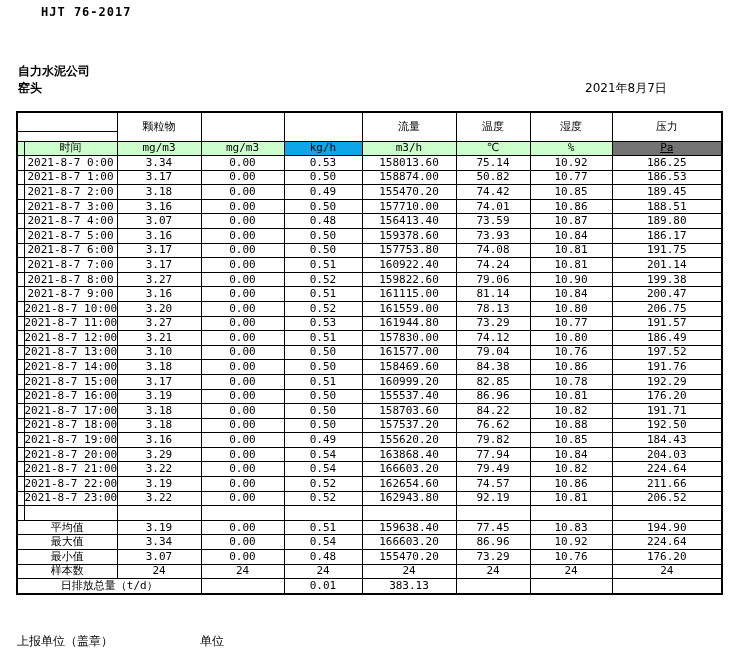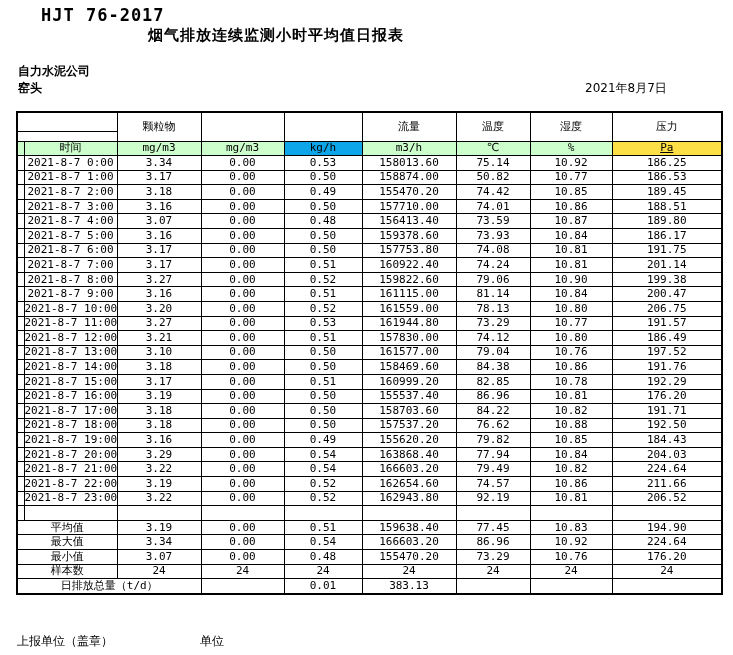--- a/index.html
+++ b/index.html
@@ -1,18 +1,18 @@
 <!DOCTYPE html>
 <html><head>
 <meta charset="utf-8">
 <style>
   html,body{margin:0;padding:0;background:#fff;}
   .page{position:relative;width:733px;height:655px;background:#ffffff;overflow:hidden;
         font-family:"DejaVu Sans",sans-serif;color:#000;}
-  .std{position:absolute;left:14px;top:5px;font-size:17px;font-weight:bold;
+  .std{position:absolute;left:14px;top:5px;font-size:12px;font-weight:bold;
        font-family:"DejaVu Sans Mono",monospace;letter-spacing:1px;padding-left:27px;}
   .title{position:absolute;left:148px;top:26px;font-size:15px;font-weight:bold;letter-spacing:1px;}
   .company{position:absolute;left:18px;top:63px;font-size:12px;font-weight:bold;}
   .loc{position:absolute;left:18px;top:80px;font-size:12px;font-weight:bold;}
   .date{position:absolute;left:585px;top:80px;font-size:12px;}
   table.report{position:absolute;left:16px;top:111px;width:707px;border-collapse:collapse;
         border:2px solid #000;table-layout:fixed;padding-left:12px;}
   table.report td{border:1px solid #000;text-align:center;padding:0;overflow:hidden;
         white-space:nowrap;font-size:11px;line-height:1.1;
         font-family:"DejaVu Sans Mono","DejaVu Sans",monospace;vertical-align:middle;}
@@ -25,21 +25,20 @@
   td.left{text-align:left;padding-left:2px;margin-top:8px;}
   .note{position:absolute;left:17px;top:612px;font-size:12px;}
   .foot1{position:absolute;left:17px;top:633px;font-size:12px;}
   .foot2{position:absolute;left:200px;top:633px;font-size:12px;}
 </style>
 </head>
 <body>
 
 <div class="page">
   <div class="std">HJT  76-2017</div>
-  <div class="title">烟气排放连续监测小时平均值日报表</div>
   <div class="company">自力水泥公司</div>
   <div class="loc">窑头</div>
   <div class="date">2021年8月7日</div>
 
   <table class="report">
     <colgroup>
       <col style="width:7px">
         <col style="width:93px">
         <col style="width:84px">
       <col style="width:83px">
@@ -65,21 +64,21 @@
         </tr>
         <tr class="rowU">
           <td class="g" style="background: rgb(204, 255, 204);"></td>
           <td class="g cn" style="background: rgb(204, 255, 204);">时间</td>
           <td class="g" style="background: rgb(204, 255, 204);">mg/m3</td>
           <td class="g" style="background: rgb(204, 255, 204);">mg/m3</td>
           <td class="g" style="background: #0ea5e9;">kg/h</td>
           <td class="g" style="background: rgb(204, 255, 204);">m3/h</td>
           <td class="g" style="background: rgb(204, 255, 204);">℃</td>
           <td class="g" style="background: rgb(204, 255, 204);">%</td>
-          <td class="g" style="background: #fde047; text-decoration: underline;">Pa</td>
+          <td class="g" style="background: #737373; text-decoration: underline;">Pa</td>
         </tr>
         <tr class="r">
           <td></td>
           <td>2021-8-7 0:00</td>
           <td>3.34</td>
           <td>0.00</td>
           <td>0.53</td>
           <td>158013.60</td>
           <td>75.14</td>
           <td>10.92</td>

